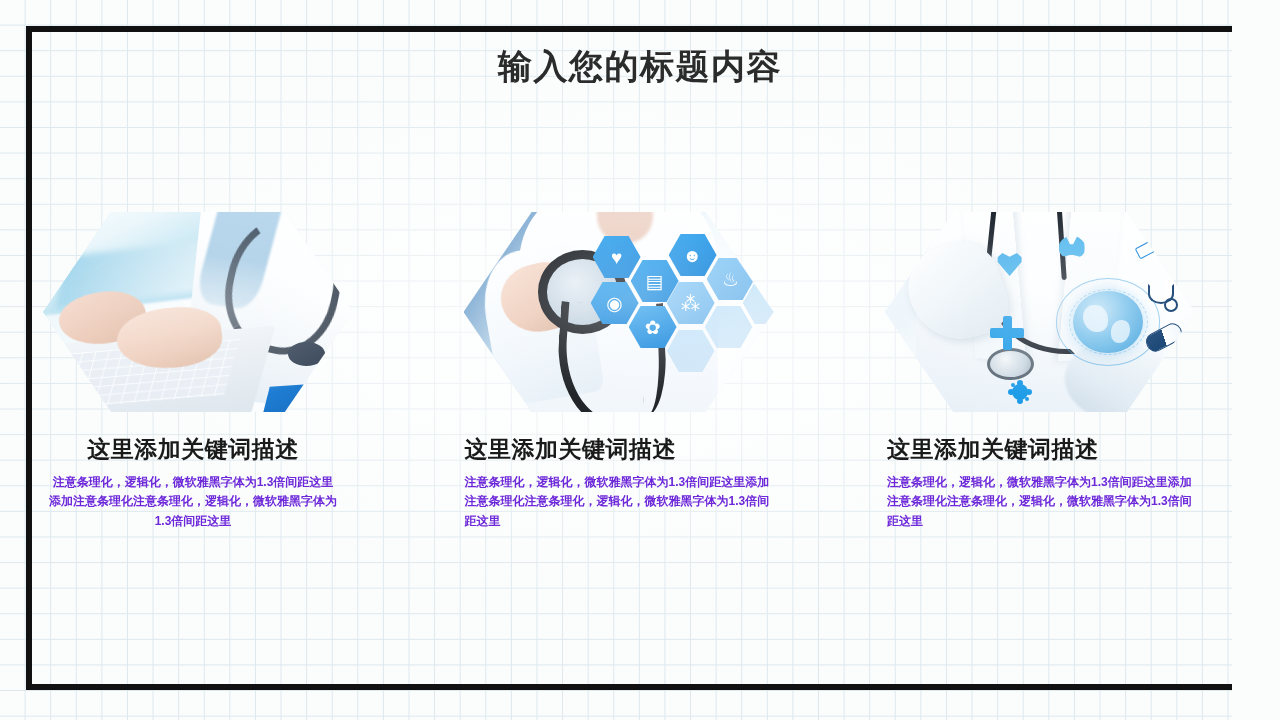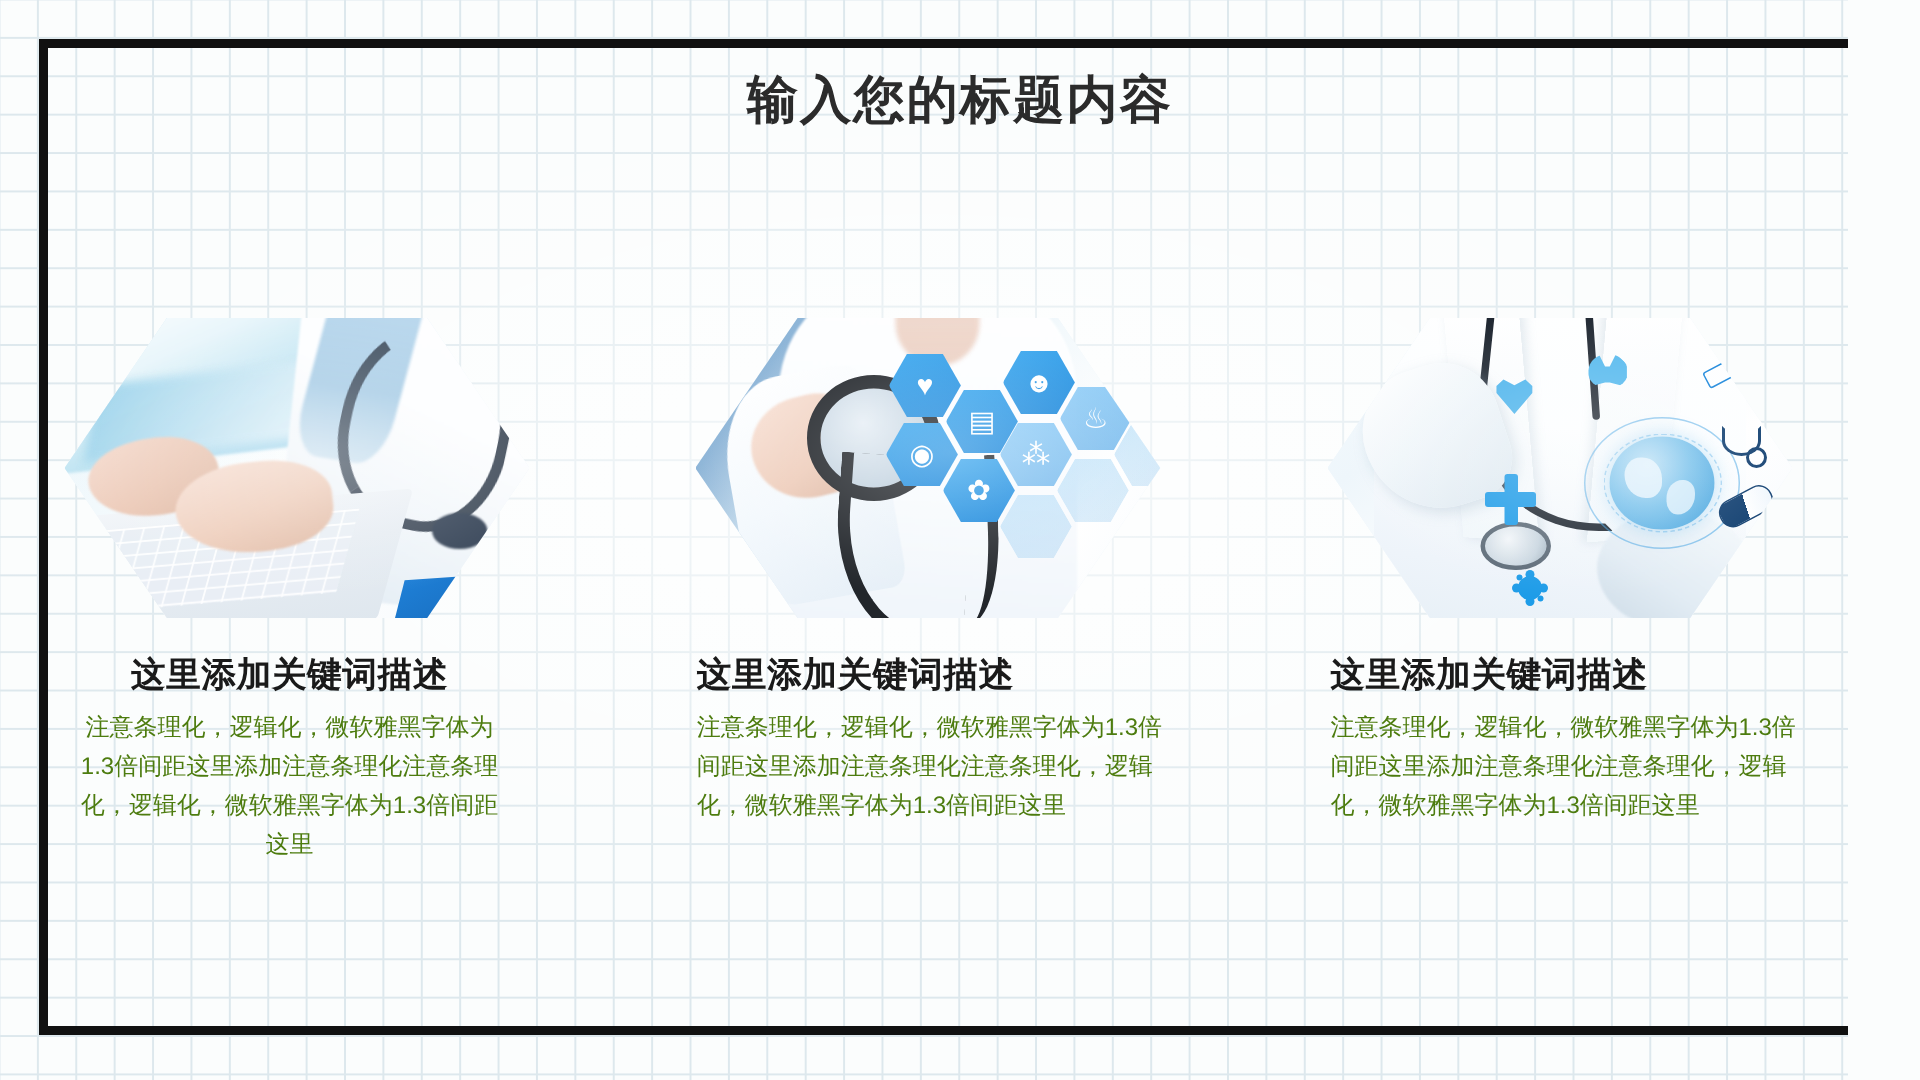--- a/index.html
+++ b/index.html
@@ -543,24 +543,25 @@
   .txt { margin-top: 22px; }
   .kw-title {
     font-size: 23px;
     font-weight: bold;
     color: #1a1a1a;
     letter-spacing: .5px;
     margin: 0 0 8px 0;
     white-space: nowrap;
   }
   .kw-body {
-    font-size: 16px;
+    font-size: 12px;
     line-height: 1.62;
-    color: #4d7c0f;
+    color: #6d28d9;
     margin: 0;
+    font-weight: bold;
   }
   .col-1 .txt { text-align: center; padding: 0 4px 0 8px; width: 290px; }
   .col-2 .txt { text-align: left;  padding-left: 2px; width: 312px; }
   .col-3 .txt { text-align: left;  padding-left: 2px; width: 312px; }
   .col-1 .kw-title { text-align: center; }
 </style>
 </head>
 <body>
 
 <div class="slide">

